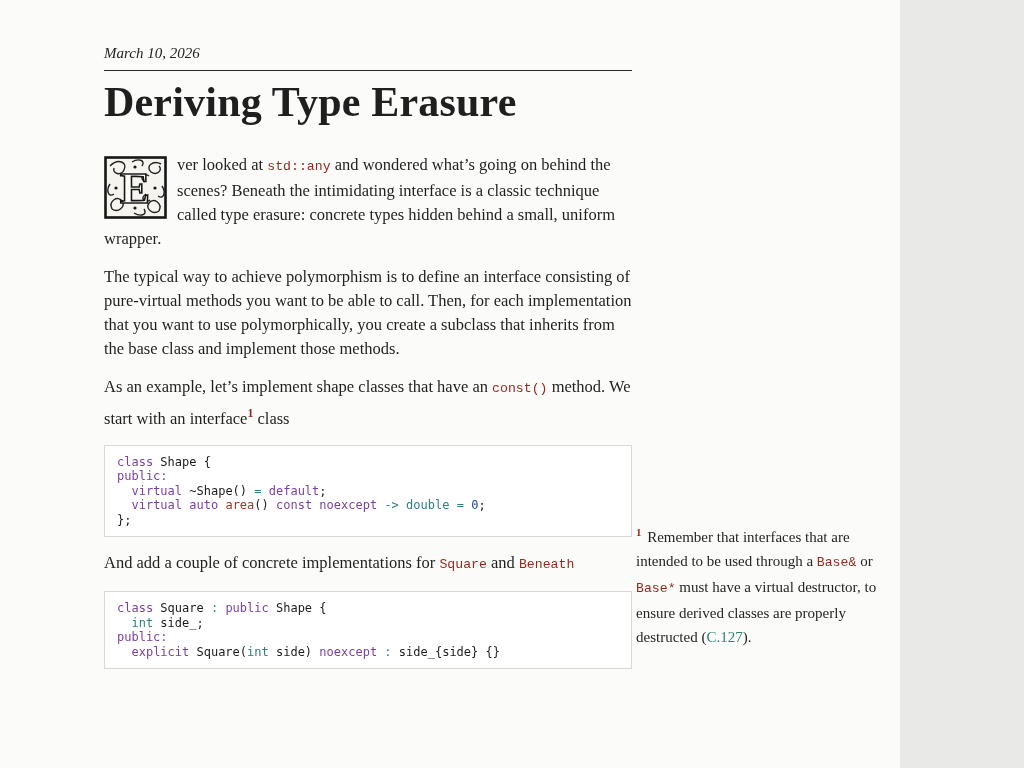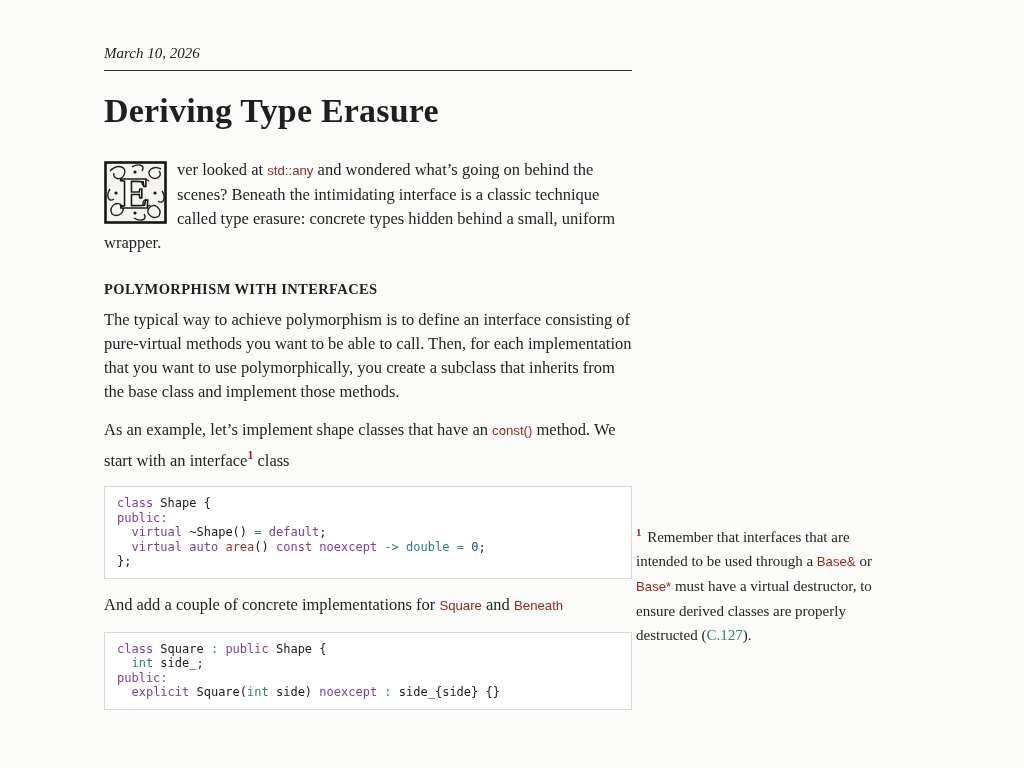--- a/index.html
+++ b/index.html
@@ -2,32 +2,32 @@
 <html style="--page_bg: #fbfbf9; --text: #1f1f1f; --inline_code: #96281e; --kw: #7a3fa6; --type: #2e8080; --func: #9c3428; --num: #1f3e9e; --link: #2e7f74; --code_bg: #ffffff; --code_border: #d9d9d4;"><head>
 <meta charset="utf-8">
 <style>
   :root{
     --page_bg:#fbfbf9; --text:#1f1f1f; --inline_code:#96281e;
     --kw:#7a3fa6; --type:#2e8080; --func:#9c3428; --num:#1f3e9e;
     --link:#2e7f74; --code_bg:#ffffff; --code_border:#d9d9d4; --rule:#2b2b2b;
   }
   *{margin:0;padding:0;box-sizing:border-box;}
   html,body{background:#e9e9e7;}
-  .page{position:relative;width:1024px;height:768px;overflow:hidden;
+  .page{position:relative;width:900px;height:768px;overflow:hidden;
         background:var(--page_bg);font-family:"Liberation Serif",serif;color:var(--text);}
   .content{position:absolute;left:104px;top:44px;width:528px;}
   .date{font-style:italic;font-size:15px;line-height:18px;color:#222;}
   .rule{border:none;border-top:1.5px solid var(--rule);margin:8px 0 0;}
-  .title{font-size:34px;line-height:1.2;font-weight:600;margin-top:20px;letter-spacing:.2px;}
+  .title{font-size:42px;line-height:1.2;font-weight:600;margin-top:6px;letter-spacing:.2px;}
   .para{font-size:16.5px;line-height:24px;margin:0 0 14px;}
   .dropcap-para{margin-top:26px;}
   .dropcap-box{float:left;width:63px;height:63px;margin:3px 10px 2px 0;display:block;}
   .dropcap-box svg{display:block;width:100%;height:100%;}
   .section-heading{font-size:14.5px;font-weight:bold;letter-spacing:.4px;margin:26px 0 10px;}
-  .ic{font-family:Liberation Sans, sans-serif;font-size:0.8em;color:var(--inline_code);}
+  .ic{font-family:Liberation Mono, monospace;font-size:0.8em;color:var(--inline_code);}
   .fnref{color:var(--inline_code);font-weight:bold;font-size:0.72em;}
   .ref-link{color:var(--link);text-decoration:none;cursor:pointer;}
   .codeblock{width:100%;background:var(--code_bg);border:1px solid var(--code_border);
              padding:9px 12px;margin:2px 0 14px;font-family:"DejaVu Sans Mono",monospace;
              font-size:12px;line-height:14.5px;color:#1c1c1c;}
   .cl{white-space:pre;}
   .tok-k{color:var(--kw);}
   .tok-t{color:var(--type);}
   .tok-f{color:var(--func);}
   .tok-n{color:var(--num);}
@@ -69,21 +69,20 @@
               <circle cx="51" cy="32" r="1.6"></circle>
             <circle cx="31" cy="11" r="1.6"></circle>
               <circle cx="31" cy="52" r="1.6"></circle>
           </g>
           <text x="31" y="47" text-anchor="middle" font-family="Liberation Serif, serif" font-size="45" font-weight="bold" fill="#fdfdf8" stroke="#161616" stroke-width="1.6">E</text>
         </svg>
       </span><span>ver looked at <code class="ic">std::any</code> and wondered what’s going on behind the scenes? Beneath the intimidating interface is a classic technique called type erasure: concrete types hidden behind a small, uniform wrapper.</span>
     </p>
 
 
-    <h2 class="section-heading">POLYMORPHISM WITH INTERFACES</h2>
 
     <p class="para">The typical way to achieve polymorphism is to define an interface consisting of pure-virtual methods you want to be able to call. Then, for each implementation that you want to use polymorphically, you create a subclass that inherits from the base class and implement those methods.</p>
 
     <p class="para">As an example, let’s implement shape classes that have an <code class="ic">const()</code> method. We start with an interface<sup class="fnref">1</sup> class</p>
 
     <pre class="codeblock"><div class="cl"><span class="tok-k">class</span><span class="tok-p"> Shape {</span></div><div class="cl"><span class="tok-k">public:</span></div><div class="cl"><span class="tok-p">  </span><span class="tok-k">virtual</span><span class="tok-p"> ~Shape() </span><span class="tok-t">=</span><span class="tok-p"> </span><span class="tok-k">default</span><span class="tok-p">;</span></div><div class="cl"><span class="tok-p">  </span><span class="tok-k">virtual</span><span class="tok-p"> </span><span class="tok-k">auto</span><span class="tok-p"> </span><span class="tok-f">area</span><span class="tok-p">() </span><span class="tok-k">const</span><span class="tok-p"> </span><span class="tok-k">noexcept</span><span class="tok-p"> </span><span class="tok-t">-&gt;</span><span class="tok-p"> </span><span class="tok-t">double</span><span class="tok-p"> </span><span class="tok-t">=</span><span class="tok-p"> </span><span class="tok-n">0</span><span class="tok-p">;</span></div><div class="cl"><span class="tok-p">};</span></div></pre>
 
     <p class="para">And add a couple of concrete implementations for <code class="ic">Square</code> and <code class="ic">Beneath</code></p>
 
     <pre class="codeblock"><div class="cl"><span class="tok-k">class</span><span class="tok-p"> Square </span><span class="tok-t">:</span><span class="tok-p"> </span><span class="tok-k">public</span><span class="tok-p"> Shape {</span></div><div class="cl"><span class="tok-p">  </span><span class="tok-t">int</span><span class="tok-p"> side_;</span></div><div class="cl"><span class="tok-k">public:</span></div><div class="cl"><span class="tok-p">  </span><span class="tok-k">explicit</span><span class="tok-p"> Square(</span><span class="tok-t">int</span><span class="tok-p"> side) </span><span class="tok-k">noexcept</span><span class="tok-p"> </span><span class="tok-t">:</span><span class="tok-p"> side_{side} {}</span></div></pre>

